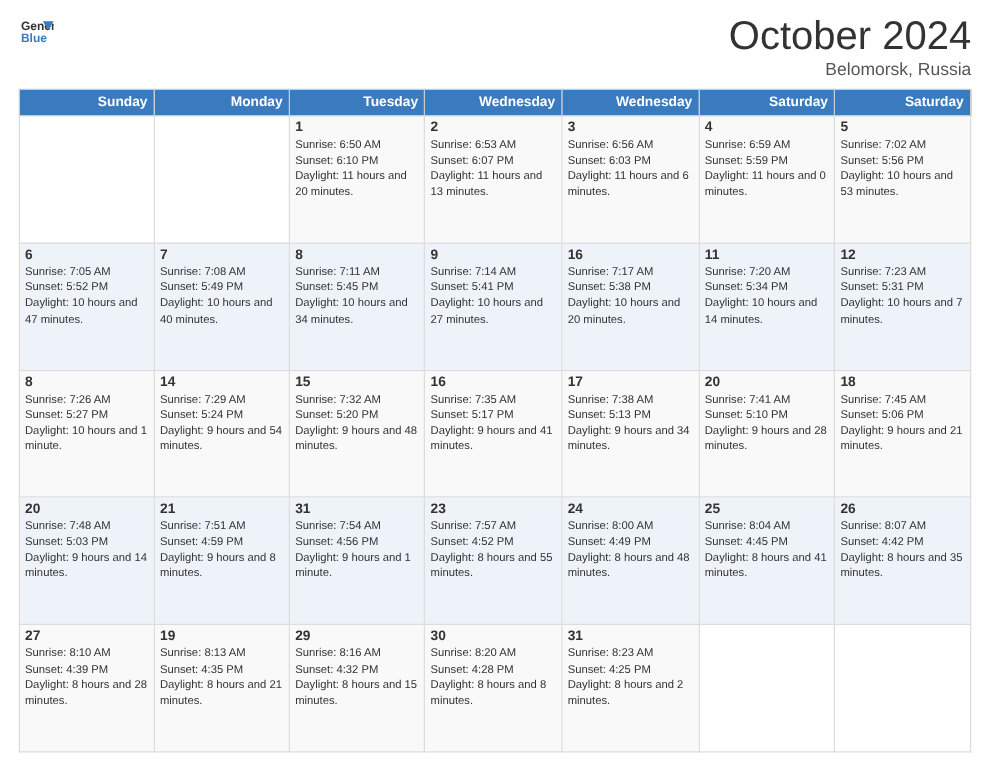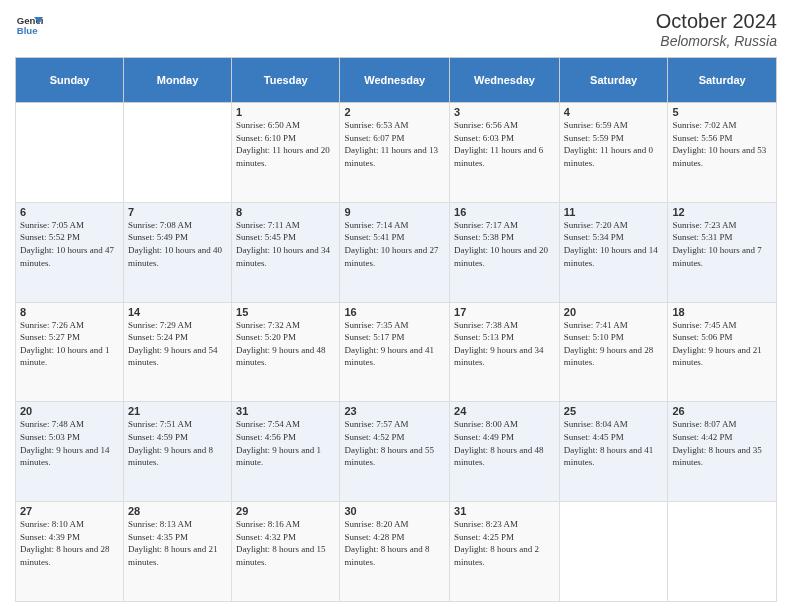--- a/index.html
+++ b/index.html
@@ -29,41 +29,40 @@
       gap: 4px;
     }
     .logo-icon {
       width: 28px;
       height: 28px;
     }
     .title-block {
       text-align: right;
     }
     .month-title {
-      font-size: 20px;
+      font-size: 32px;
       color: #333;
       font-weight: normal;
     }
     .location-title {
       font-size: 14px;
       color: #555;
-      font-style: italic;
     }
     .calendar-table {
       width: 100%;
       border-collapse: collapse;
       flex: 1;
     }
     .calendar-table thead tr th {
       background-color: #3a7abf;
       color: #fff;
       font-size: 11px;
       font-weight: bold;
-      padding: 16px 5px;
-      text-align: center;
+      padding: 4px 5px;
+      text-align: right;
       border: 1px solid #ccc;
     }
     .calendar-table tbody tr td {
       border: 1px solid #ddd;
       vertical-align: top;
       padding: 3px 4px;
       font-size: 9.5px;
       color: #333;
       width: 113px;
       height: 85px;
@@ -78,21 +77,20 @@
     .day-number {
       font-size: 11px;
       font-weight: bold;
       display: block;
       margin-bottom: 1px;
     }
     .cell-text {
       font-size: 9px;
       line-height: 1.4;
       color: #333;
-      font-family: Liberation Serif, serif;
     }
     .empty-cell {
       background: #fff !important;
     }
   </style>
 </head>
 <body>
 
 <div class="page">
   <div class="header">
@@ -235,21 +233,21 @@
             <span class="day-number">26</span>
             <div class="cell-text">Sunrise: 8:07 AM<br>Sunset: 4:42 PM<br>Daylight: 8 hours and 35 minutes.</div>
           </td>
         </tr>
         <tr>
           <td>
             <span class="day-number">27</span>
             <div class="cell-text">Sunrise: 8:10 AM<br>Sunset: 4:39 PM<br>Daylight: 8 hours and 28 minutes.</div>
           </td>
           <td>
-            <span class="day-number">28</span>
+            <span class="day-number">19</span>
             <div class="cell-text">Sunrise: 8:13 AM<br>Sunset: 4:35 PM<br>Daylight: 8 hours and 21 minutes.</div>
           </td>
           <td>
             <span class="day-number">29</span>
             <div class="cell-text">Sunrise: 8:16 AM<br>Sunset: 4:32 PM<br>Daylight: 8 hours and 15 minutes.</div>
           </td>
           <td>
             <span class="day-number">30</span>
             <div class="cell-text">Sunrise: 8:20 AM<br>Sunset: 4:28 PM<br>Daylight: 8 hours and 8 minutes.</div>
           </td>

